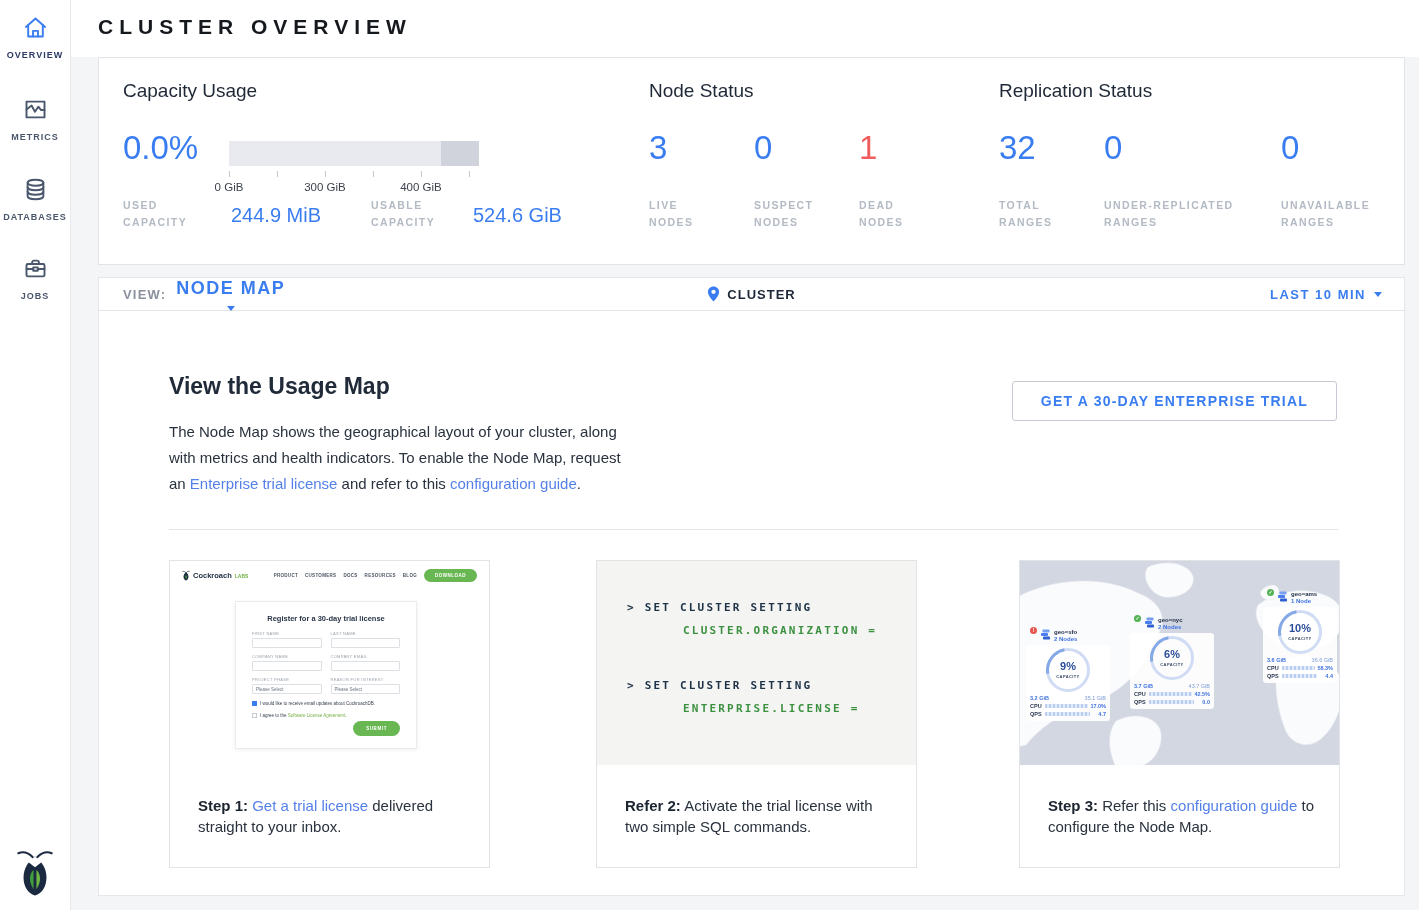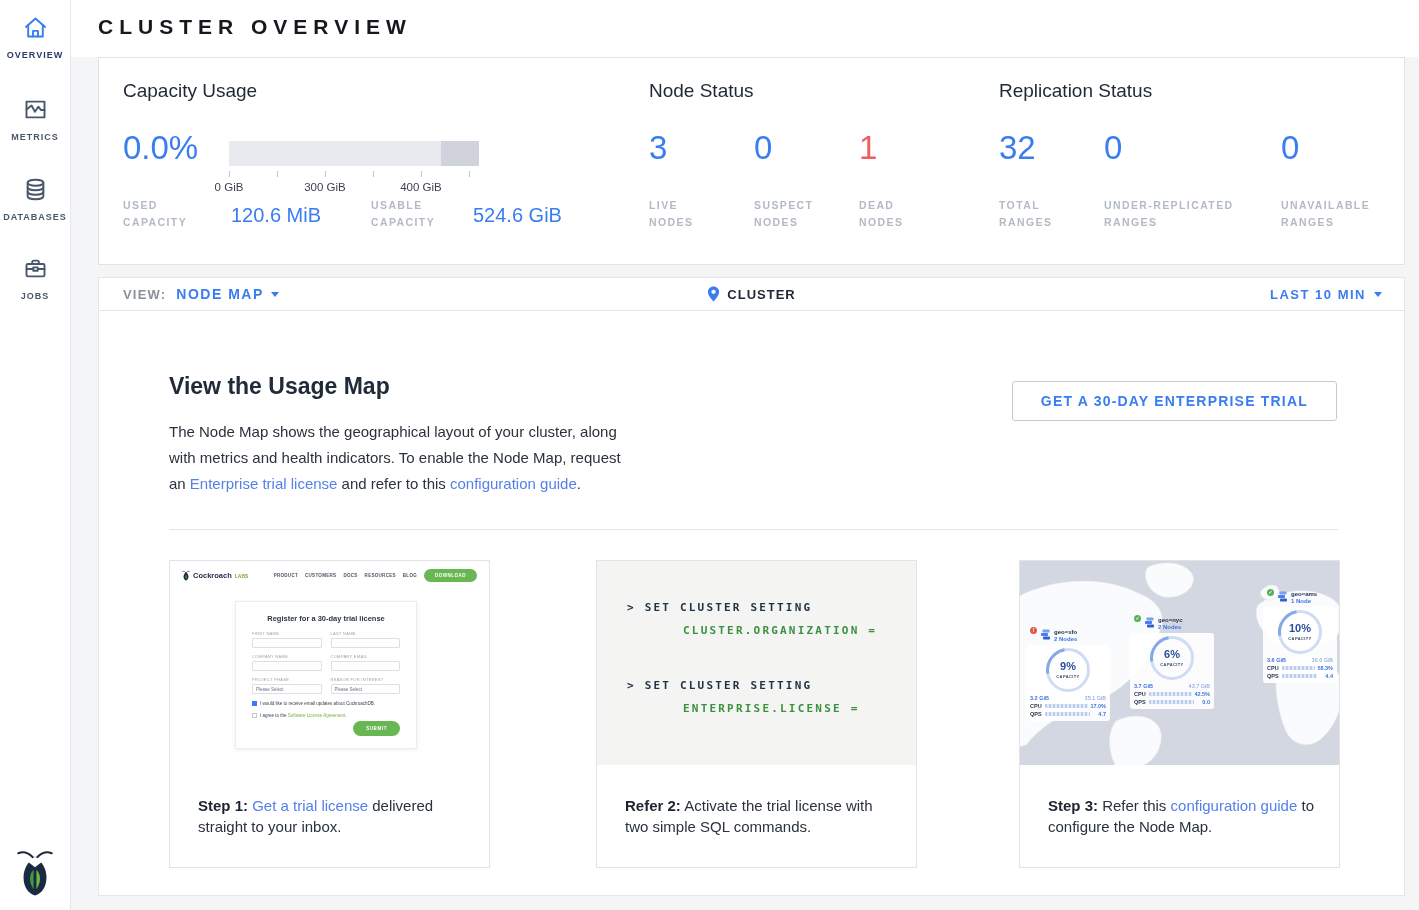--- a/index.html
+++ b/index.html
@@ -45,22 +45,22 @@
   .capbar-dark { position:absolute; right:0; top:0; width:38px; height:25px; background:#d0d3dc; }
   .tick { position:absolute; top:113px; width:1px; height:6px; background:#c2c6ce; }
   .tick-label { position:absolute; top:123px; width:60px; text-align:center;
     font-size:11.5px; color:#3c424e; }
 
   
   .view-bar { position:absolute; left:27px; right:14px; top:277px; height:34px; background:#fff;
     border:1px solid #e4e5e8; }
   .vb-left { position:absolute; left:24px; top:0; height:32px; display:flex; align-items:center; gap:10px; }
   .vb-label { font-size:13px; letter-spacing:1.2px; color:#8a919d; font-weight:600; }
-  .vb-value { font-size:14px; letter-spacing:1.5px; color:var(--accent-blue,#3a7df0);
-    font-weight:600; display:flex; align-items:center; gap:7px; cursor:pointer; }
+  .vb-value { font-size:18px; letter-spacing:1.5px; color:var(--accent-blue,#3a7df0);
+    font-weight:600; display:flex; align-items:center; gap:7px; cursor:pointer;flex-direction:column; }
   .caret { width:0; height:0; border-left:4.5px solid transparent; border-right:4.5px solid transparent;
     border-top:5.5px solid currentColor; display:inline-block; }
   .vb-center { position:absolute; left:0; right:0; top:0; height:32px; display:flex;
     align-items:center; justify-content:center; gap:7px; }
   .vb-center .crumb { font-size:13px; letter-spacing:1px; font-weight:600; color:#1e2737; }
   .vb-right { position:absolute; right:22px; top:0; height:32px; display:flex; align-items:center;
     gap:8px; color:var(--accent-blue,#3a7df0); font-size:13px; letter-spacing:1.5px;
     font-weight:600; cursor:pointer; }
 
   
@@ -222,21 +222,21 @@
     <div class="tick" style="left:226px"></div>
     <div class="tick" style="left:274px"></div>
     <div class="tick" style="left:322px"></div>
     <div class="tick" style="left:370px"></div>
     <div class="tick-label" style="left:100px">0 GiB</div>
     <div class="tick-label" style="left:196px">300 GiB</div>
     <div class="tick-label" style="left:292px">400 GiB</div>
     <div class="stat-label" style="left:24px">
       <span>USED</span><br><span>CAPACITY</span>
     </div>
-    <div class="sub-val" style="left:132px">120.6 MiB</div>
+    <div class="sub-val" style="left:132px">244.9 MiB</div>
     <div class="stat-label" style="left:272px">
       <span>USABLE</span><br><span>CAPACITY</span>
     </div>
     <div class="sub-val" style="left:374px">524.6 GiB</div>
 
     <div class="sec-title" style="left:550px">Node Status</div>
     <div class="big-num" style="left:550px">3</div>
     <div class="big-num" style="left:655px">0</div>
     <div class="big-num danger" style="left:760px">1</div>
     <div class="stat-label" style="left:550px">

